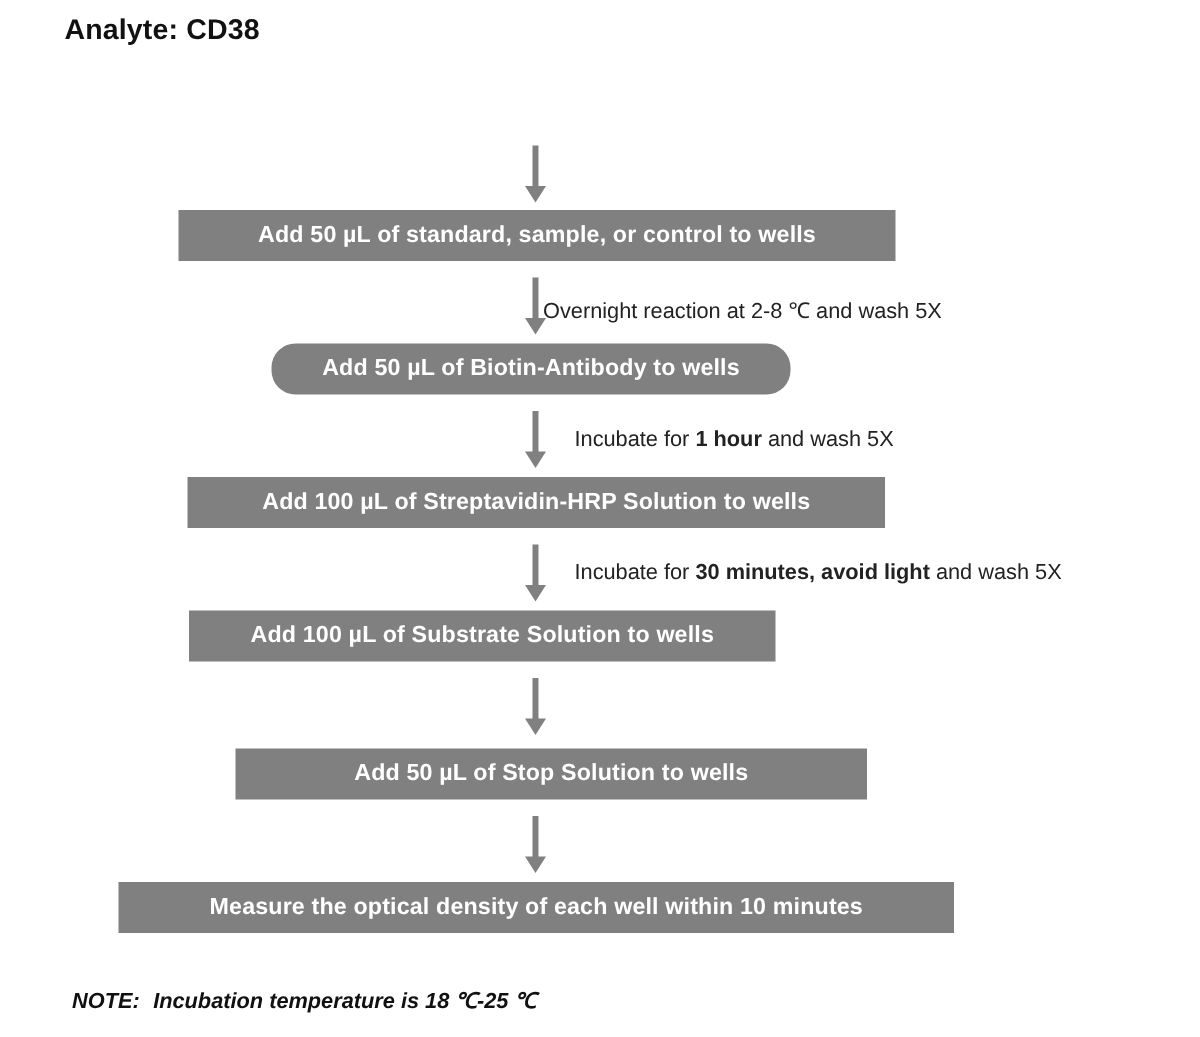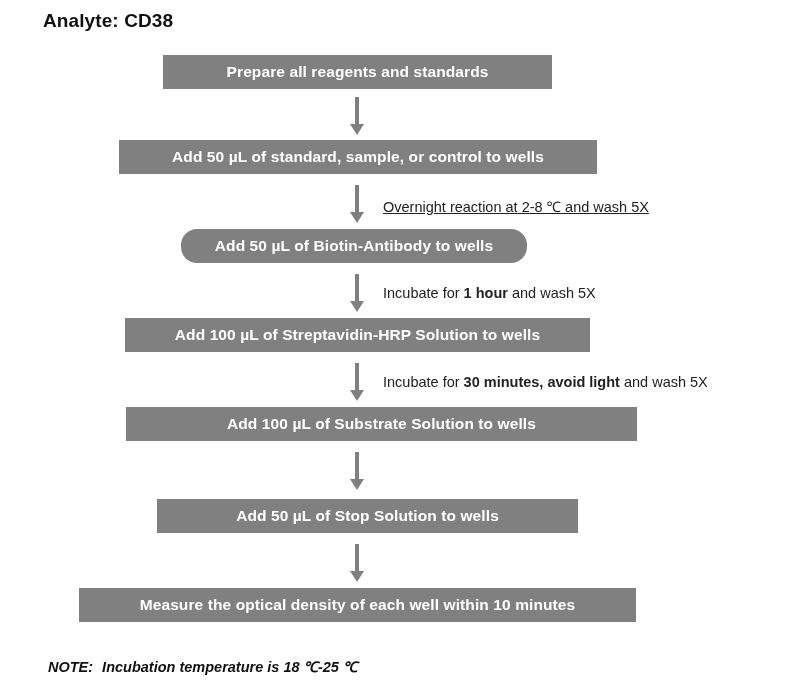--- a/index.html
+++ b/index.html
@@ -97,34 +97,33 @@
     margin-right: 9px;
   }
 </style>
 </head>
 <body>
 
 <div id="page-title">Analyte: CD38</div>
 
 <div class="flow">
 
-  <div class="step-box" id="box1" style="left:163px; top:55px; width:389px;">Prepare all reagents and standards</div>
 
   <div class="arrow" style="left:349px; top:97px; height:38px;">
     <div class="arrow-stem" style="height:28px;"></div>
     <div class="arrow-head" style="top:27px;"></div>
   </div>
 
   <div class="step-box" id="box2" style="left:119px; top:140px; width:478px;">Add 50 µL of standard, sample, or control to wells</div>
 
   <div class="arrow" style="left:349px; top:185px; height:38px;">
     <div class="arrow-stem" style="height:28px;"></div>
     <div class="arrow-head" style="top:27px;"></div>
   </div>
-  <div class="annotation" style="left:383px; top:196px;text-decoration:underline;">
+  <div class="annotation" style="left:362px; top:196px;">
     <span>Overnight reaction at 2-8 ℃ and wash 5X</span>
   </div>
 
   <div class="step-box" id="box3" style="left:181px; top:229px; width:346px;border-radius:16px;">Add 50 µL of Biotin-Antibody to wells</div>
 
   <div class="arrow" style="left:349px; top:274px; height:38px;">
     <div class="arrow-stem" style="height:28px;"></div>
     <div class="arrow-head" style="top:27px;"></div>
   </div>
   <div class="annotation" style="left:383px; top:285px;">
@@ -134,21 +133,21 @@
   <div class="step-box" id="box4" style="left:125px; top:318px; width:465px;">Add 100 µL of Streptavidin-HRP Solution to wells</div>
 
   <div class="arrow" style="left:349px; top:363px; height:38px;">
     <div class="arrow-stem" style="height:28px;"></div>
     <div class="arrow-head" style="top:27px;"></div>
   </div>
   <div class="annotation" style="left:383px; top:374px;">
     <span>Incubate for </span><b>30 minutes, avoid light</b><span> and wash 5X</span>
   </div>
 
-  <div class="step-box" id="box5" style="left:126px; top:407px; width:511px;">Add 100 µL of Substrate Solution to wells</div>
+  <div class="step-box" id="box5" style="left:126px; top:407px; width:391px;">Add 100 µL of Substrate Solution to wells</div>
 
   <div class="arrow" style="left:349px; top:452px; height:38px;">
     <div class="arrow-stem" style="height:28px;"></div>
     <div class="arrow-head" style="top:27px;"></div>
   </div>
 
   <div class="step-box" id="box6" style="left:147px; top:499px; width:421px;margin-left:10px;">Add 50 µL of Stop Solution to wells</div>
 
   <div class="arrow" style="left:349px; top:544px; height:38px;">
     <div class="arrow-stem" style="height:28px;"></div>

